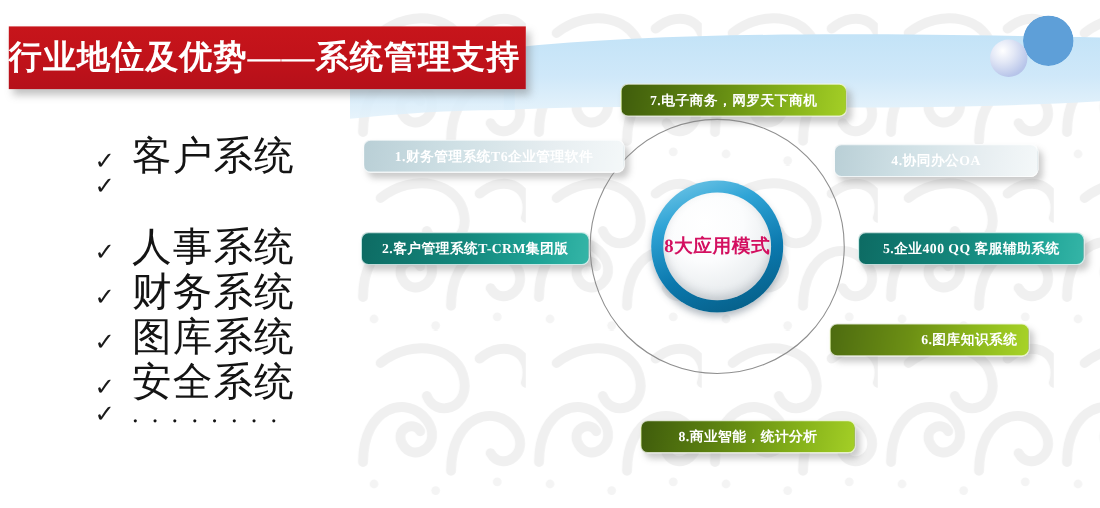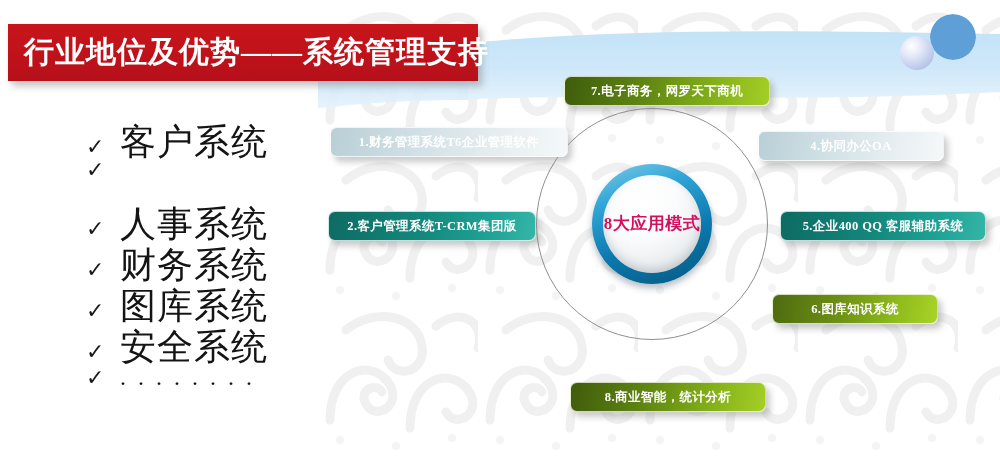--- a/index.html
+++ b/index.html
@@ -66,21 +66,20 @@
     box-shadow: 4px 5px 7px rgba(120,120,120,0.45);
     display: flex;
     align-items: center;
   }
   .title-text {
     color: #ffffff;
     font-family: "Liberation Serif", serif;
     font-size: 30px;
     font-weight: 700;
     letter-spacing: 1px;
-    padding-left: 16px;
     white-space: nowrap;
   }
 
   
   .bullets {
     position: absolute;
     left: 86px;
     top: 118px;
     width: 220px;
   }
@@ -343,26 +342,26 @@
 
 
     <div class="pill grad-light" style="left:428px; top:83px; width:186px;">
       <span class="pill-label">4.协同办公OA</span>
     </div>
 
     <div class="pill grad-teal" style="left:450px; top:163px; width:206px;">
       <span class="pill-label">5.企业400 QQ 客服辅助系统</span>
     </div>
 
-    <div class="pill grad-green" style="left:442px; top:246px; width:166px;">
+    <div class="pill grad-green" style="left:424px; top:246px; width:182px;justify-content:flex-end;">
       <span class="pill-label">6.图库知识系统</span>
     </div>
 
     <div class="pill grad-green2" style="left:234px; top:16px; width:206px;">
       <span class="pill-label">7.电子商务，网罗天下商机</span>
     </div>
 
-    <div class="pill grad-green2" style="left:240px; top:322px; width:196px;">
+    <div class="pill grad-green2" style="left:252px; top:322px; width:196px;">
       <span class="pill-label">8.商业智能，统计分析</span>
     </div>
 
   </div>
 </div>
 
 </body></html>

